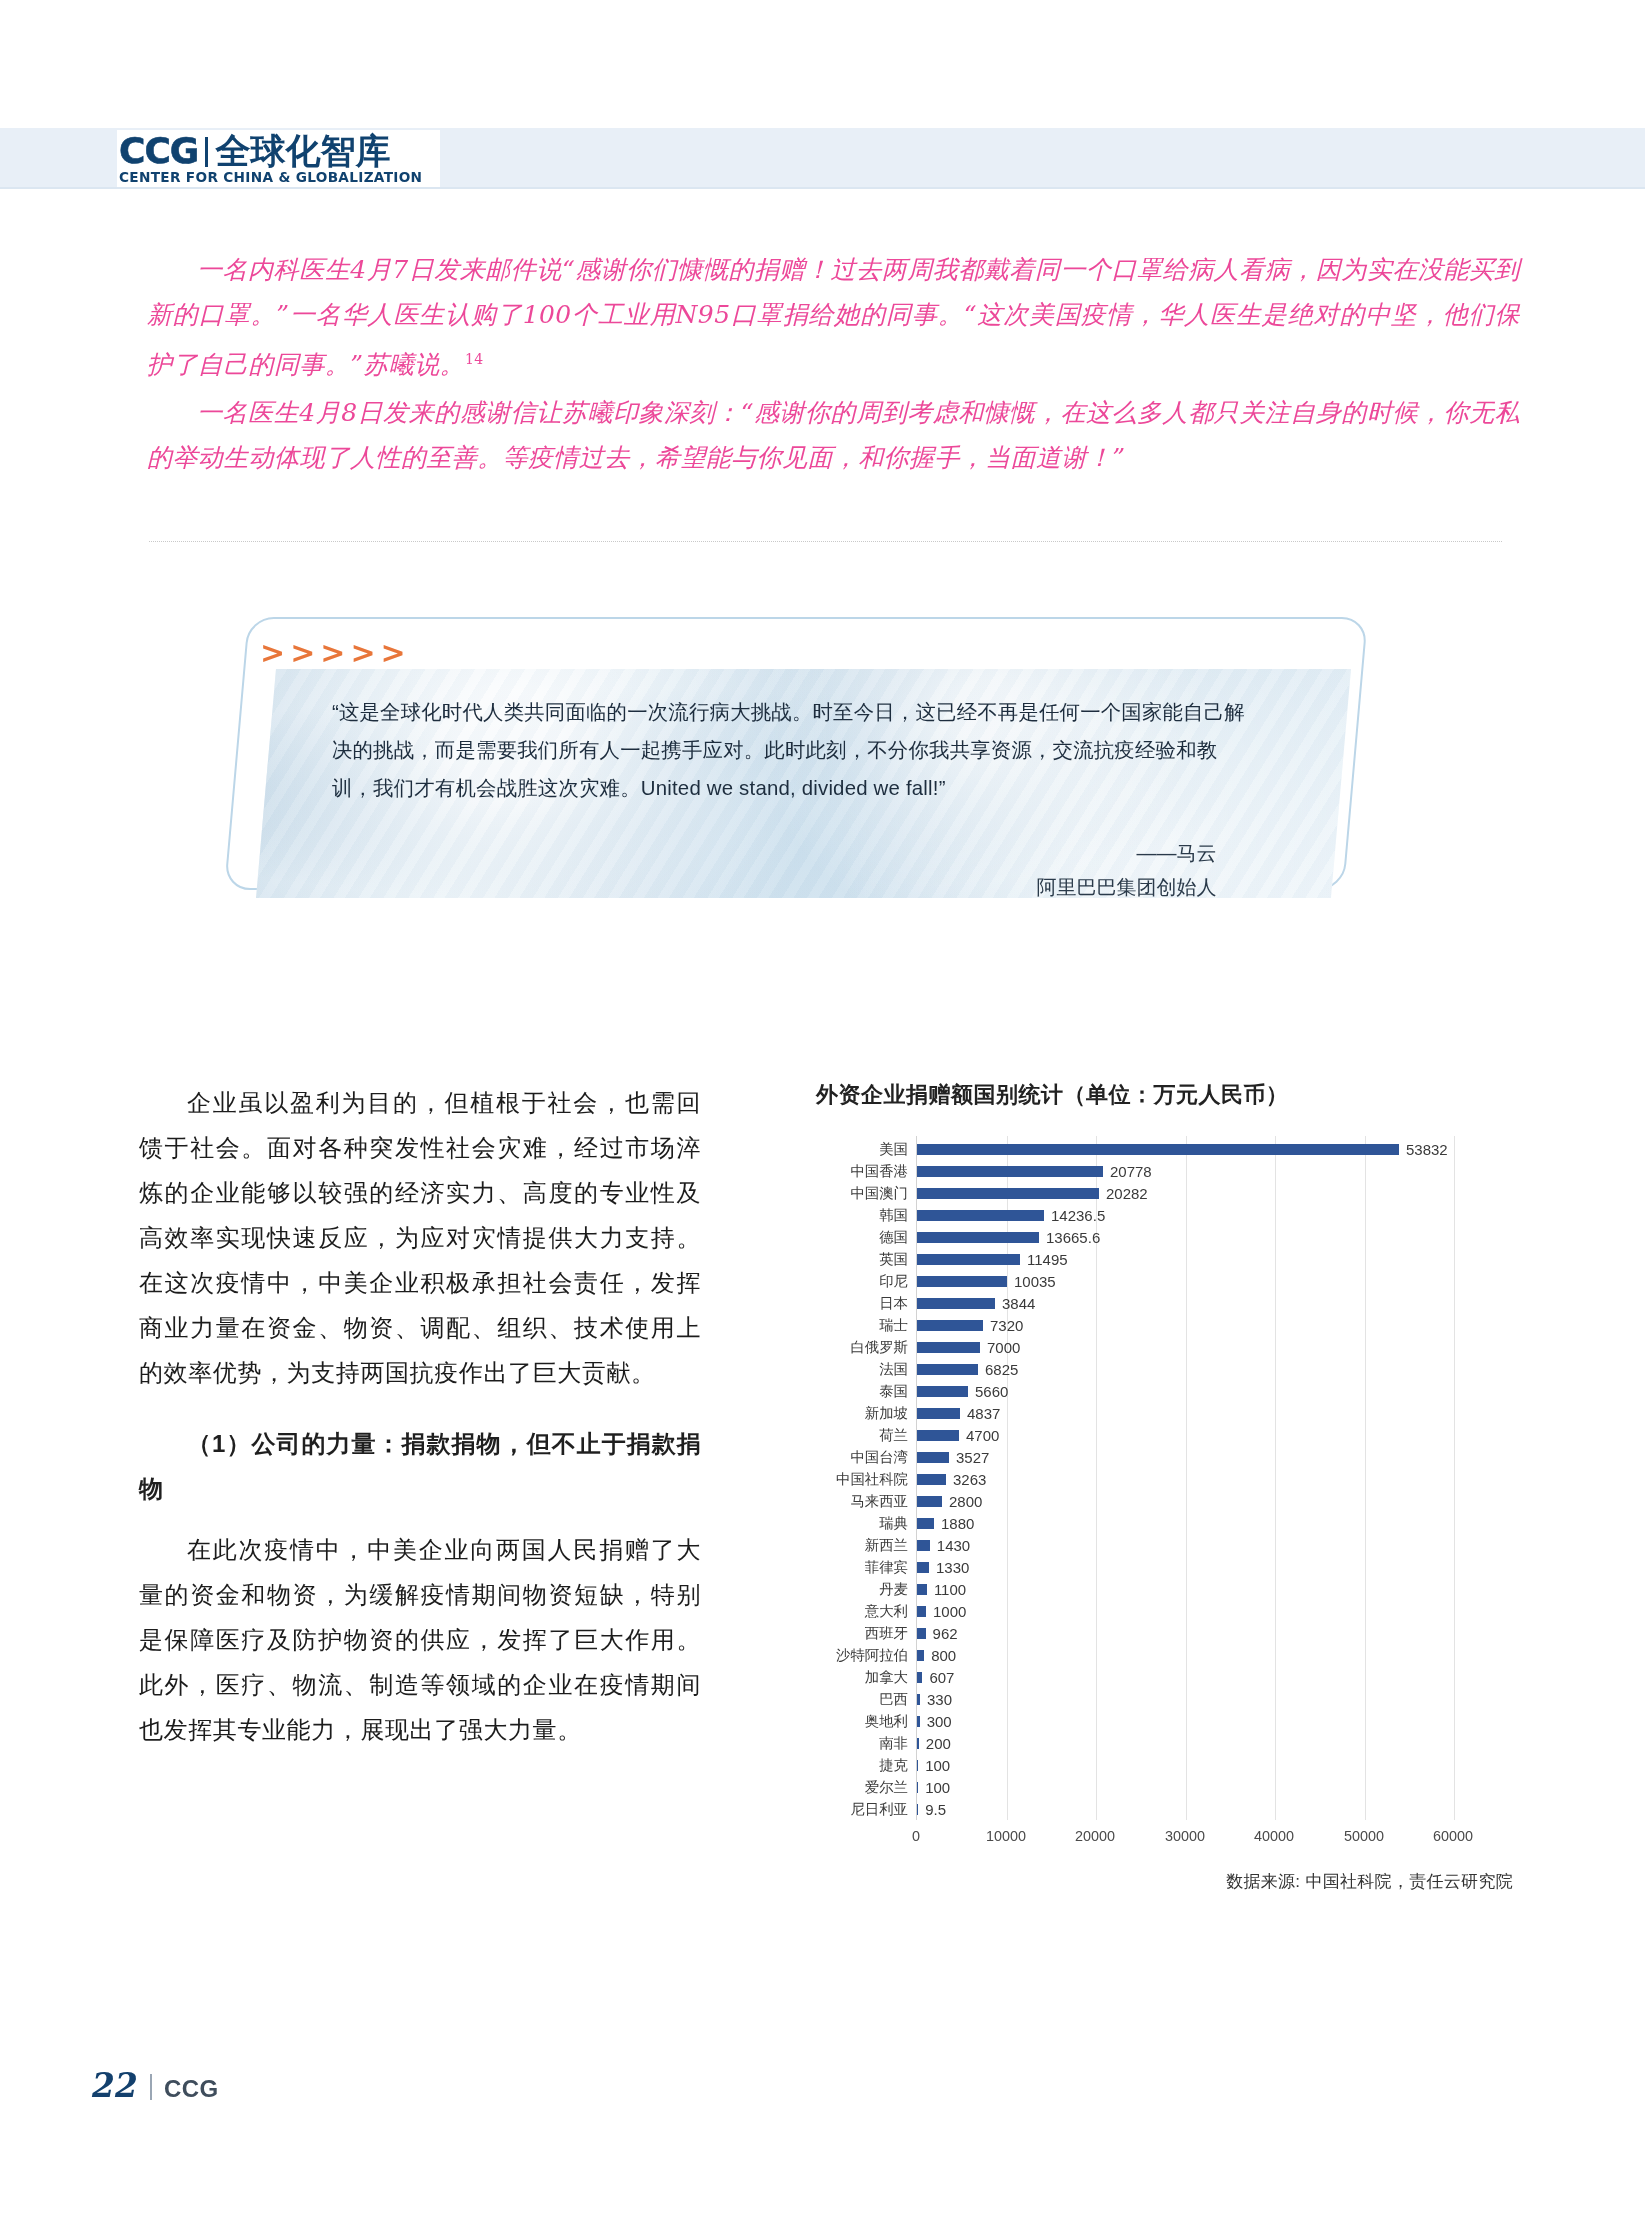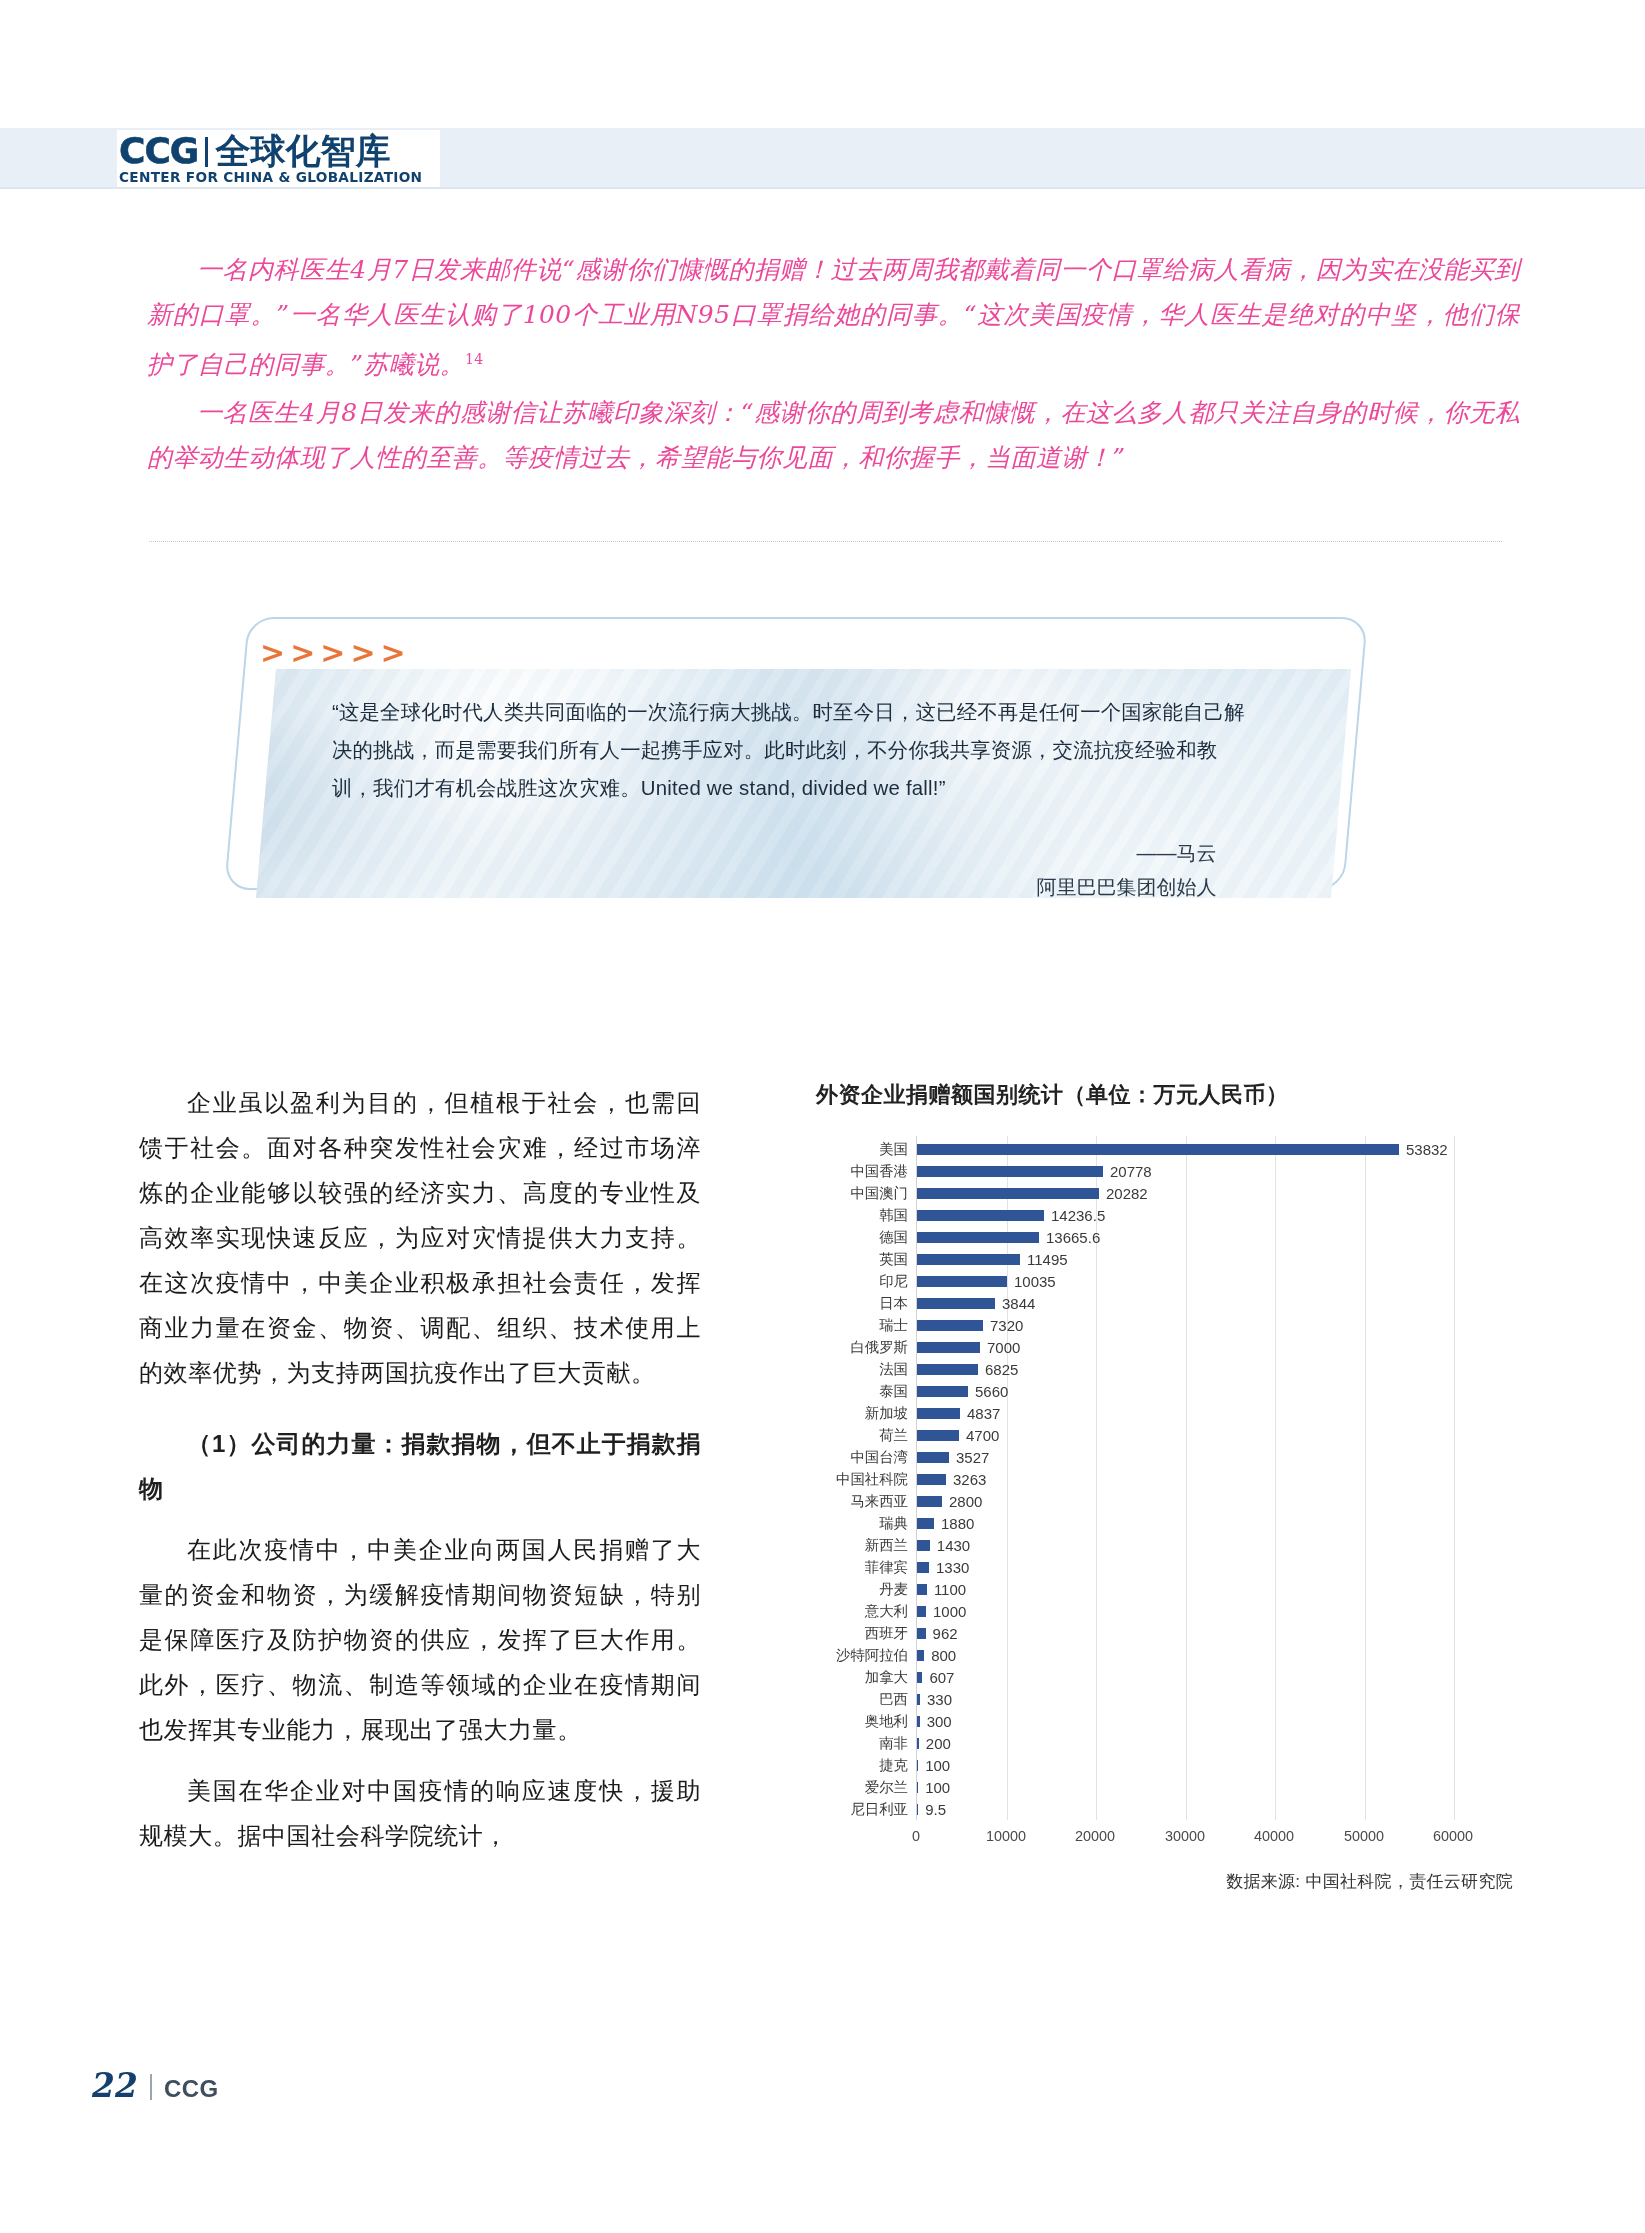--- a/index.html
+++ b/index.html
@@ -221,21 +221,20 @@
           <div>阿里巴巴集团创始人</div>
         </div>
       </div>
     </div>
   </div>
 
   <div class="col-left">
     <p>企业虽以盈利为目的，但植根于社会，也需回馈于社会。面对各种突发性社会灾难，经过市场淬炼的企业能够以较强的经济实力、高度的专业性及高效率实现快速反应，为应对灾情提供大力支持。在这次疫情中，中美企业积极承担社会责任，发挥商业力量在资金、物资、调配、组织、技术使用上的效率优势，为支持两国抗疫作出了巨大贡献。</p>
     <p class="subhead">（1）公司的力量：捐款捐物，但不止于捐款捐物</p>
     <p>在此次疫情中，中美企业向两国人民捐赠了大量的资金和物资，为缓解疫情期间物资短缺，特别是保障医疗及防护物资的供应，发挥了巨大作用。此外，医疗、物流、制造等领域的企业在疫情期间也发挥其专业能力，展现出了强大力量。</p>
-    <p>美国在华企业对中国疫情的响应速度快，援助规模大。据中国社会科学院统计，</p>
   </div>
 
   <div class="chart-box">
     <div class="chart-title">外资企业捐赠额国别统计（单位：万元人民币）</div>
     <div class="chart-area">
       <div class="plot" id="plot">
         <div class="grid" id="grid">
             <div class="gl" style="left: 90px;"></div>
             <div class="gl" style="left: 179px;"></div>
             <div class="gl" style="left: 269px;"></div>

